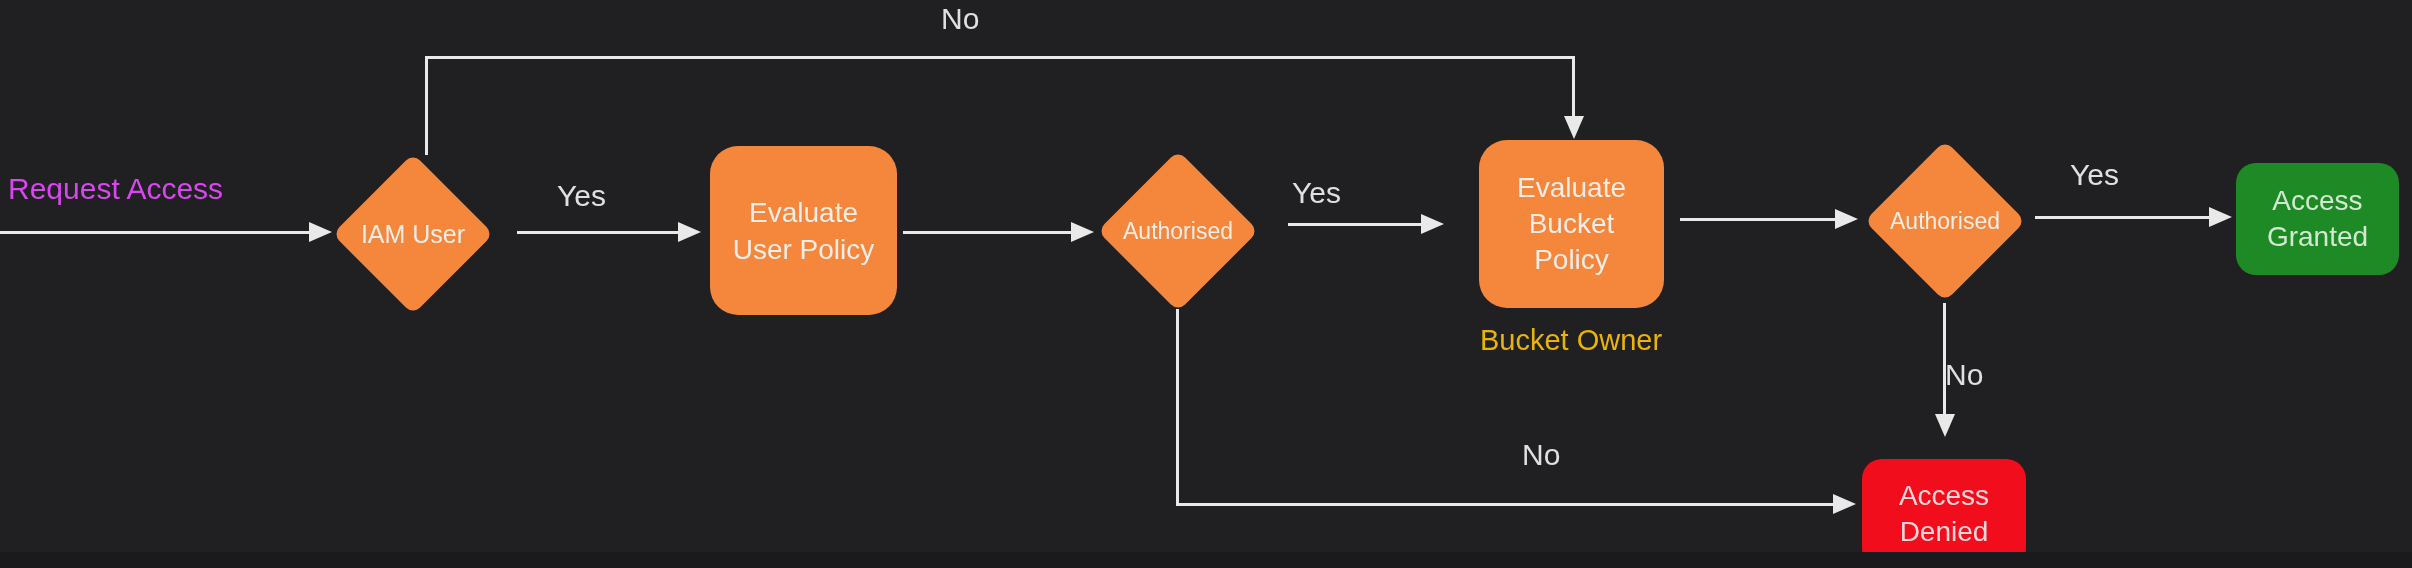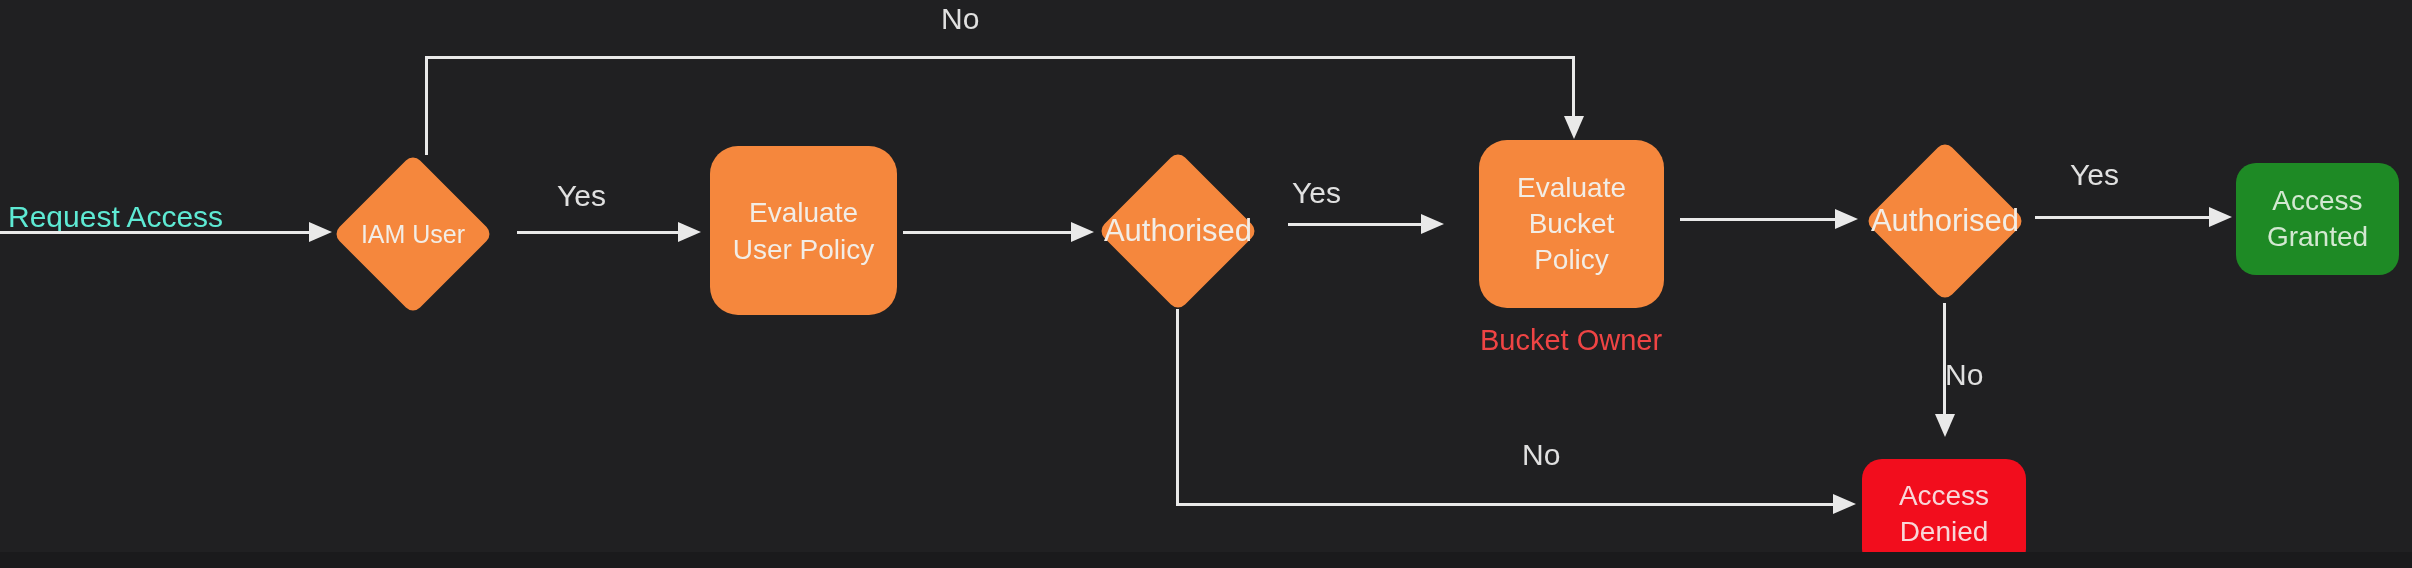--- a/index.html
+++ b/index.html
@@ -18,29 +18,29 @@
   .ah-d{position:absolute;width:0;height:0;
         border-left:10px solid transparent;border-right:10px solid transparent;
         border-top:23px solid #e9e9e9;}
   .box{position:absolute;display:flex;align-items:center;justify-content:center;
        border-radius:28px;background:#f5873d;}
   .box .btxt{color:#f2ede6;font-size:28px;line-height:37px;text-align:center;white-space:pre-line;}
   .diamond{position:absolute;width:160px;height:160px;
            display:flex;align-items:center;justify-content:center;}
   .diamond .shape{position:absolute;left:23px;top:23px;right:23px;bottom:23px;
                   background:#f5873d;transform:rotate(45deg);border-radius:10px;}
-  .diamond .dtxt{position:relative;color:#f2ede6;font-size:31px;white-space:nowrap;}
+  .diamond .dtxt{position:relative;color:#f2ede6;font-size:23px;white-space:nowrap;}
   .strip{position:absolute;left:0;top:552px;width:2412px;height:16px;background:#1a1a1c;}
 </style>
 </head>
 <body>
 
 <div class="canvas">
 
-  <div class="lbl" style="left: 8px; top: 172px; color: #5eead4; margin-top: 28px;">Request Access</div>
+  <div class="lbl" style="left: 8px; top: 172px; color: #d946ef;">Request Access</div>
   <div class="line" style="left: 0px; top: 231px; width: 310px; height: 3px; background-color: rgb(233, 233, 233);"></div>
   <div class="ah-r" style="left: 309px; top: 222px; border-left-color: rgb(233, 233, 233);"></div>
 
   <div class="diamond" style="left:333px;top:154px">
     <div class="shape" style="background-color: rgb(245, 135, 61);"></div>
     <div class="dtxt" style="font-size: 25px; color: rgb(242, 237, 230);">IAM User</div>
   </div>
 
   <div class="lbl c" style="left: 557px; top: 179px; width: 100px; color: rgb(224, 224, 224);">Yes</div>
   <div class="line" style="left: 517px; top: 231px; width: 162px; height: 3px; background-color: rgb(233, 233, 233);"></div>
@@ -61,21 +61,21 @@
 
   <div class="lbl c" style="left: 1292px; top: 176px; width: 100px; color: rgb(224, 224, 224);">Yes</div>
   <div class="line" style="left: 1288px; top: 223px; width: 133px; height: 3px; background-color: rgb(233, 233, 233);"></div>
   <div class="ah-r" style="left: 1421px; top: 214px; border-left-color: rgb(233, 233, 233);"></div>
 
   <div class="box" style="left: 1479px; top: 140px; width: 185px; height: 168px; background-color: rgb(245, 135, 61);">
     <span class="btxt" style="line-height: 36px; color: rgb(242, 237, 230);">Evaluate
 Bucket
 Policy</span>
   </div>
-  <div class="caption" style="left: 1451px; top: 324px; width: 240px; color: #ef4444;">Bucket Owner</div>
+  <div class="caption" style="left: 1451px; top: 324px; width: 240px; color: #eab308;">Bucket Owner</div>
 
   <div class="line" style="left: 1680px; top: 218px; width: 155px; height: 3px; background-color: rgb(233, 233, 233);"></div>
   <div class="ah-r" style="left: 1835px; top: 209px; border-left-color: rgb(233, 233, 233);"></div>
 
   <div class="diamond" style="left:1865px;top:141px">
     <div class="shape" style="background-color: rgb(245, 135, 61);"></div>
     <div class="dtxt" style="color: rgb(242, 237, 230);">Authorised</div>
   </div>
 
   <div class="lbl c" style="left: 2070px; top: 158px; width: 100px; color: rgb(224, 224, 224);">Yes</div>

